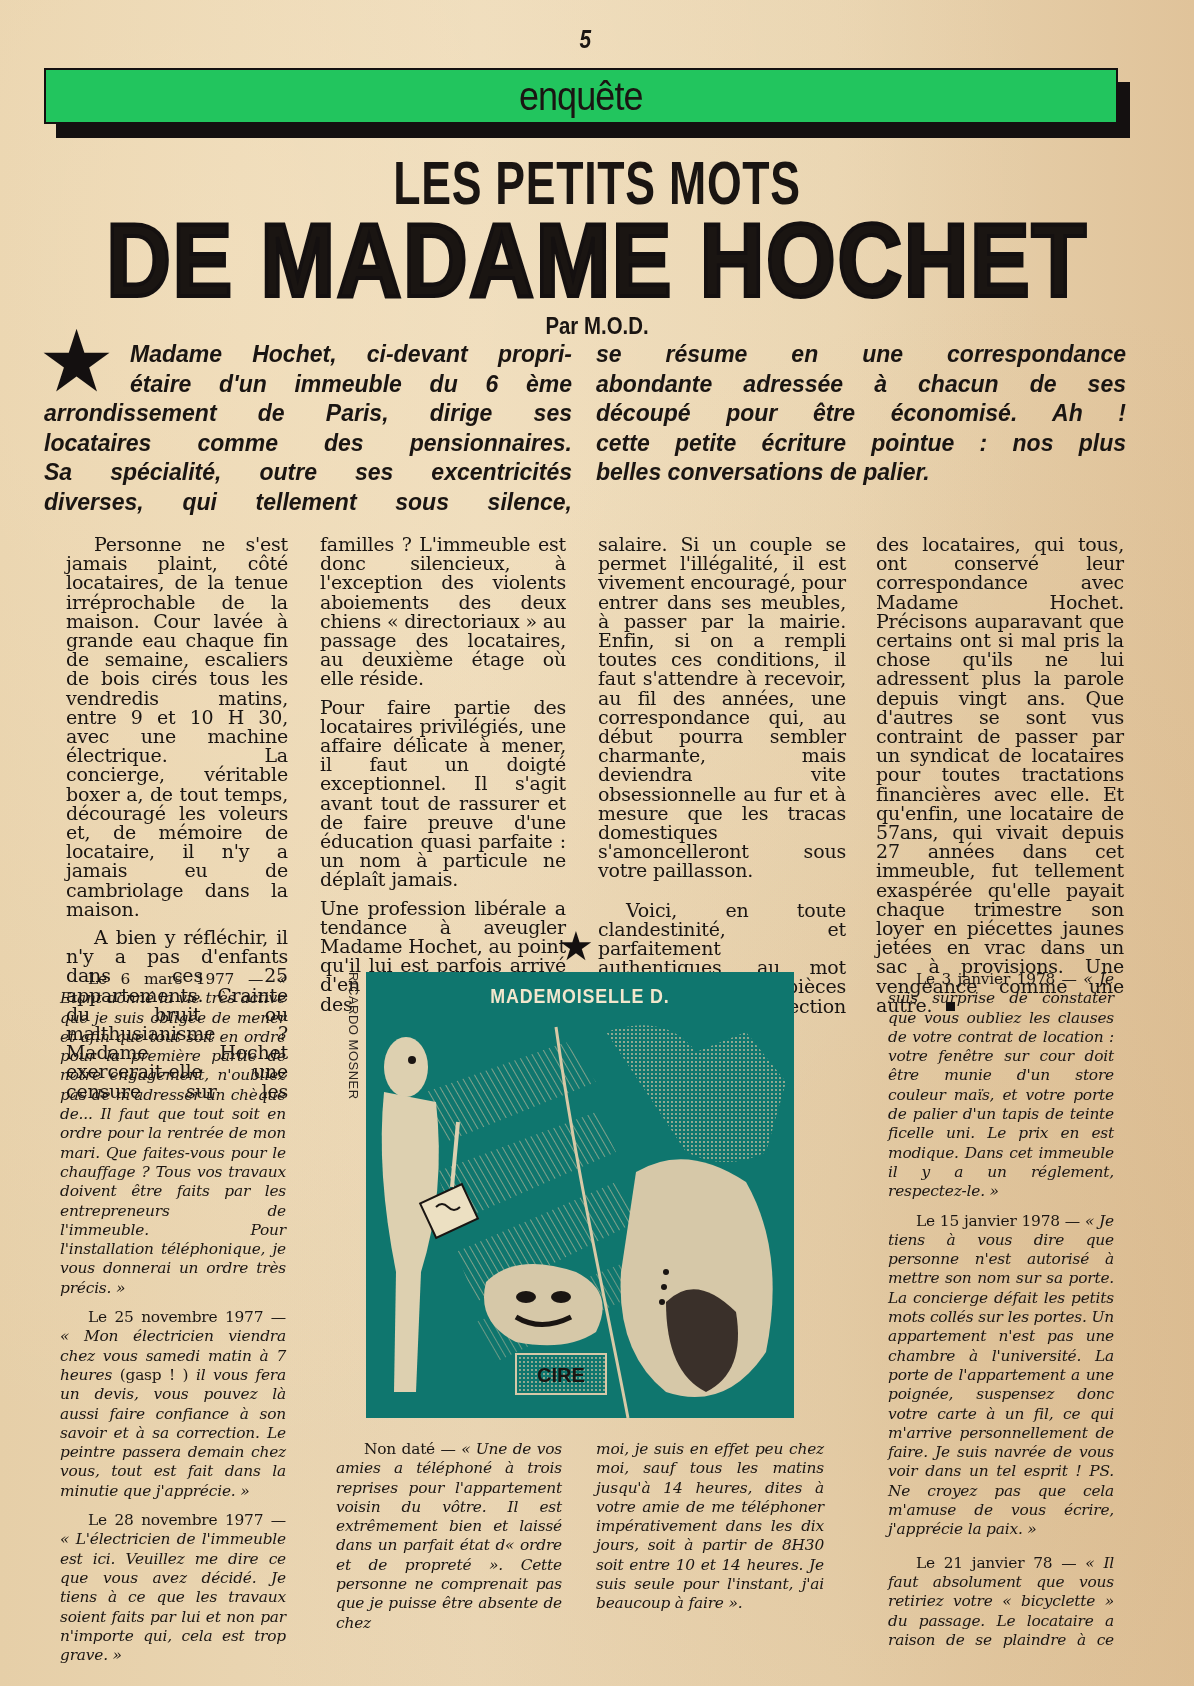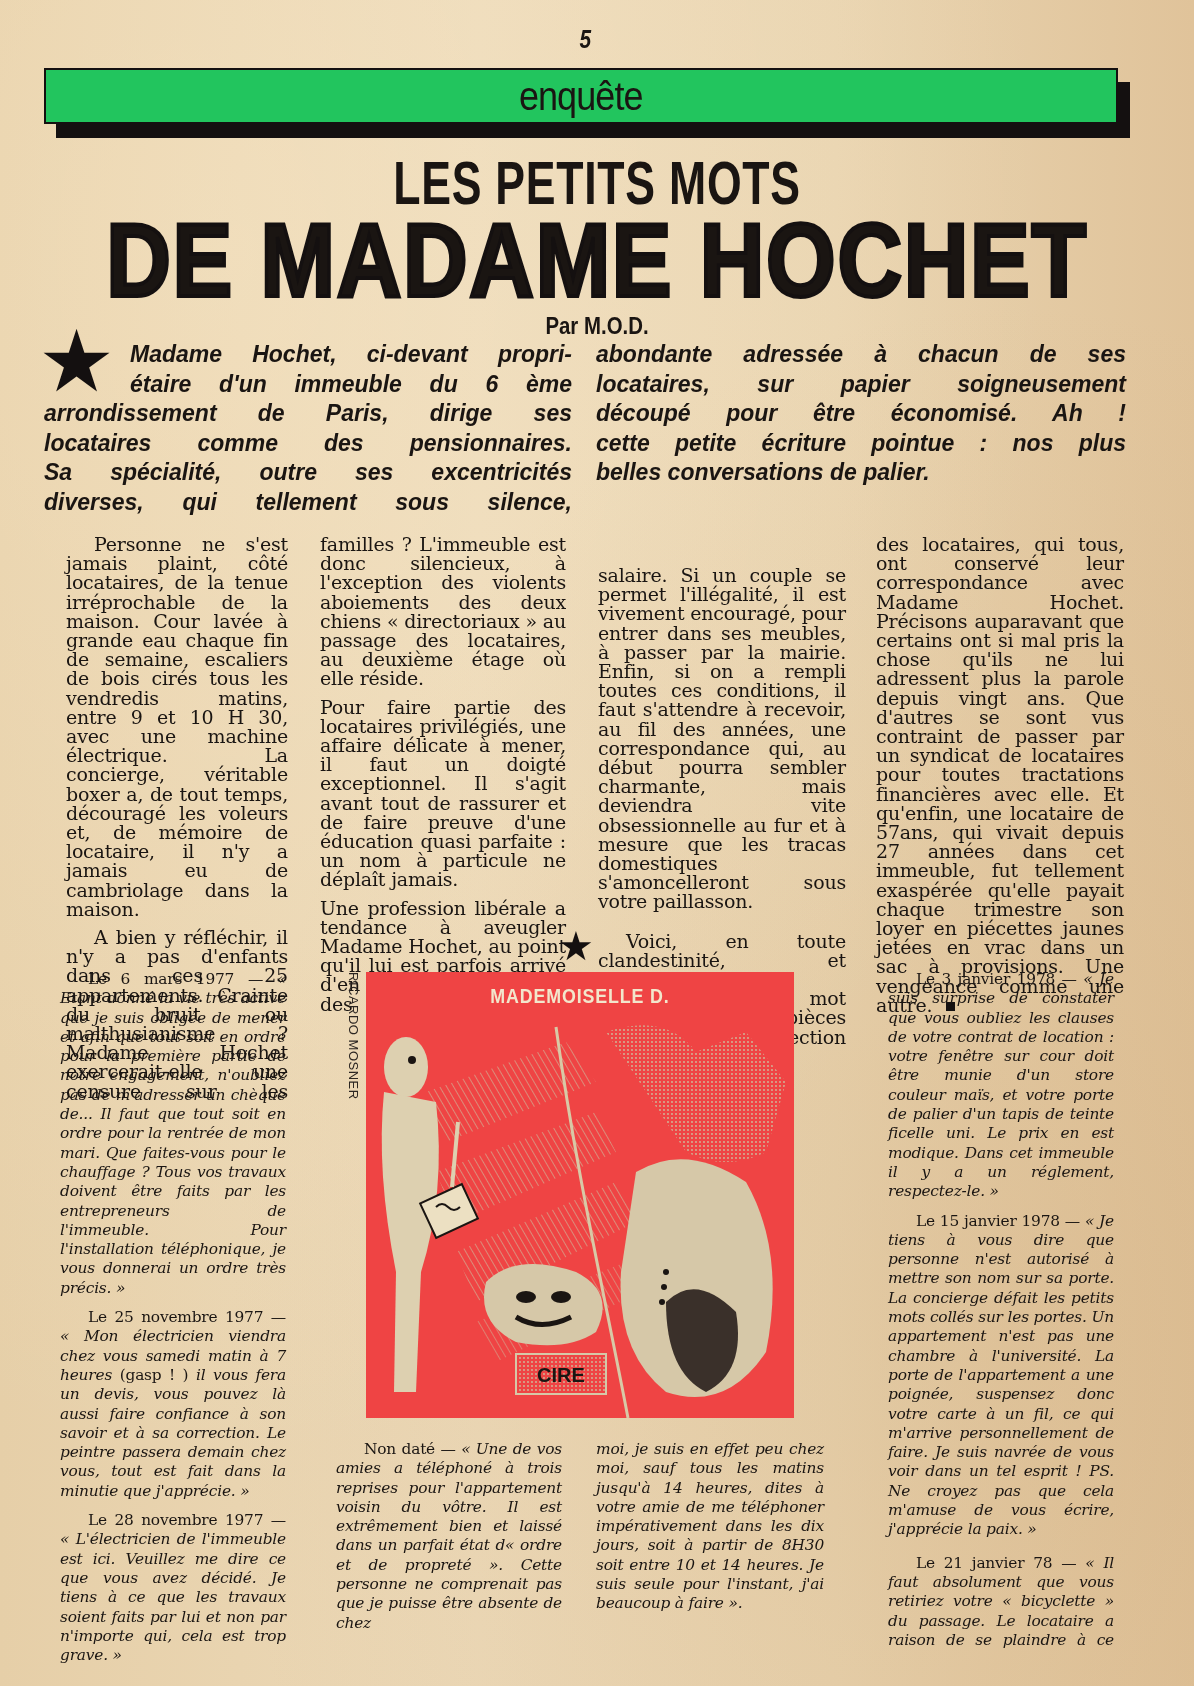--- a/index.html
+++ b/index.html
@@ -54,27 +54,27 @@
   .lead-left .l2 { text-indent: 86px; }
   .col {
     font-family: "DejaVu Serif", serif; font-size: 19px; line-height: 19.2px;
     text-align: justify; hyphens: manual; letter-spacing: -0.2px;
   }
   .col p { margin: 0 0 9px 0; }
   .col p.ind { text-indent: 28px; }
   .col .last { text-align-last: justify; }
   .c1 { left: 66px; top: 535px; width: 222px; }
   .c2 { left: 320px; top: 535px; width: 246px; }
-  .c3 { left: 598px; top: 566px; width: 248px; }
+  .c3 { left: 598px; top: 535px; width: 248px; }
   .c4 { left: 876px; top: 535px; width: 248px; }
   .end-square { display: inline-block; width: 9px; height: 9px; background: #141010; margin-left: 14px; vertical-align: middle; }
   .it { font-style: italic; }
   .mid-star { left: 558px; top: 926px; font-size: 40px; }
   .illus {
-    left: 366px; top: 972px; width: 428px; height: 446px; background: #ef4444; overflow: hidden;
+    left: 366px; top: 972px; width: 428px; height: 446px; background: #0f766e; overflow: hidden;
   }
   .illus-title {
     position: absolute; top: 12px; left: 0; width: 100%; text-align: center;
     color: #f2e6cc; font-family: "Liberation Sans", sans-serif; font-weight: bold; font-size: 21px;
     transform: scaleX(0.85); letter-spacing: 1px;
   }
   .credit {
     left: 346px; top: 972px; font-family: "Liberation Sans", sans-serif; font-size: 13px;
     writing-mode: vertical-rl; letter-spacing: 0.5px; color: #2a2420;
   }
@@ -102,22 +102,22 @@
 <div class="abs star lead-star">★</div>
 <div class="abs lead lead-left">
   <p class="l1">Madame Hochet, ci-devant propri-</p>
   <p class="l2">étaire d'un immeuble du 6 ème</p>
   <p>arrondissement de Paris, dirige ses</p>
   <p>locataires comme des pensionnaires.</p>
   <p>Sa spécialité, outre ses excentricités</p>
   <p>diverses, qui  tellement  sous  silence,</p>
 </div>
 <div class="abs lead lead-right">
+  <p>se résume en une correspondance</p>
   <p>abondante adressée à chacun de ses</p>
-  <p>locataires, sur papier soigneusement</p>
   <p>découpé pour être économisé. Ah !</p>
   <p>cette petite écriture pointue : nos plus</p>
   <p style="text-align-last:left">belles conversations de palier.</p>
 </div>
 
 <div class="abs col c1">
   <p class="ind">Personne ne s'est jamais plaint, côté locataires, de la tenue irréprochable de la maison. Cour lavée à grande eau chaque fin de semaine, escaliers de bois cirés tous les vendredis matins, entre 9 et 10 H 30, avec une machine électrique. La concierge, véritable boxer a, de tout temps, découragé les voleurs et, de mémoire de locataire, il n'y a jamais eu de cambriolage dans la maison.</p>
   <p class="ind last">A bien y réfléchir, il n'y a pas d'enfants dans ces 25 appartements. Crainte du bruit ou malthusianisme ? Madame Hochet exercerait-elle une censure sur les</p>
 </div>
 <div class="abs col c2">

